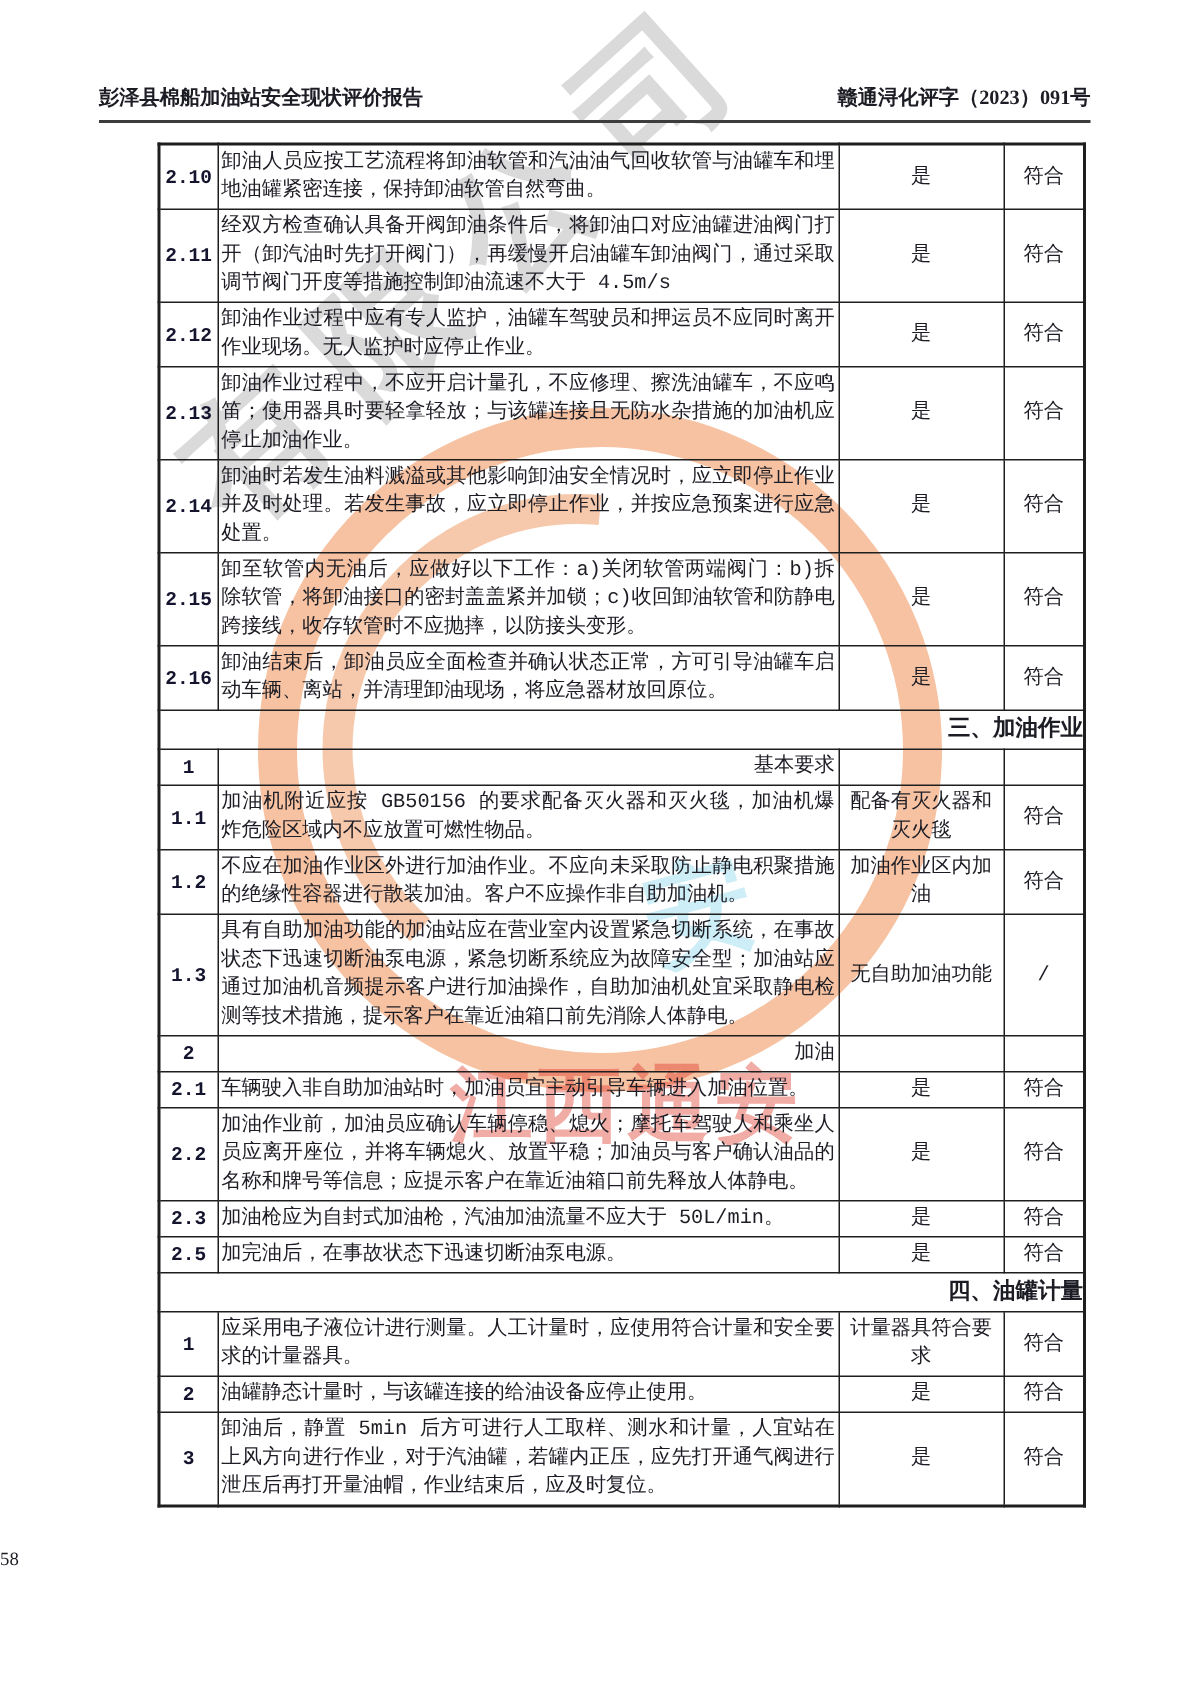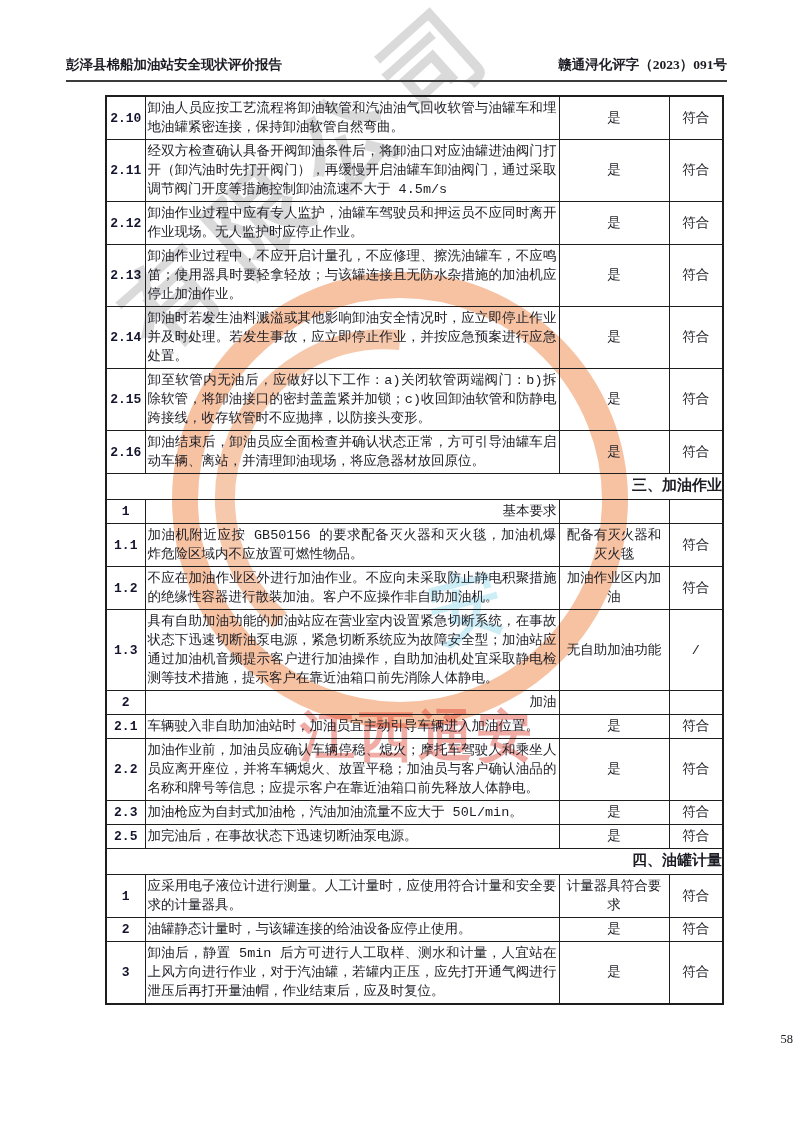--- a/index.html
+++ b/index.html
@@ -105,21 +105,21 @@
     font-weight: bold;
     font-size: 15px;
     padding: 3px 0;
   }
   tr.category-row td.cell-desc { text-align: right; }
 
   
   .page-footer {
     position: absolute;
     left: 0; right: 0; top: 1032px;
-    text-align: right;
+    text-align: left;
     font-size: 12.5px;
     z-index: 3;
   }
 </style>
 </head>
 <body>
 
 <div class="watermark">
   <svg class="wm-ring" width="500" height="500" viewBox="0 0 500 500">
     <circle id="wm-ring-outer" cx="250" cy="250" r="215" fill="none" stroke-width="26" opacity="0.45" stroke="#ec7830"></circle>

